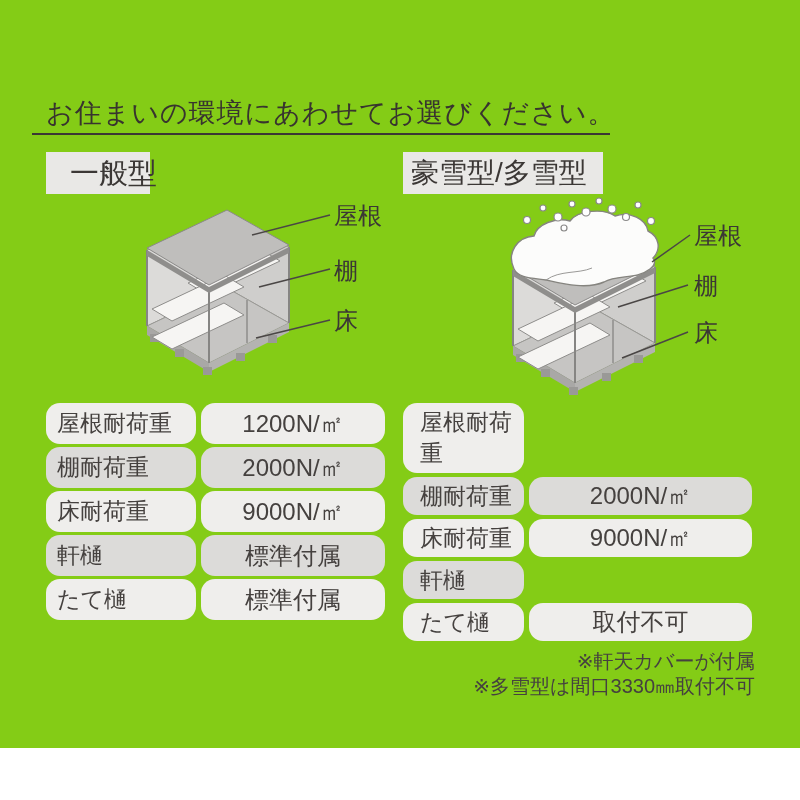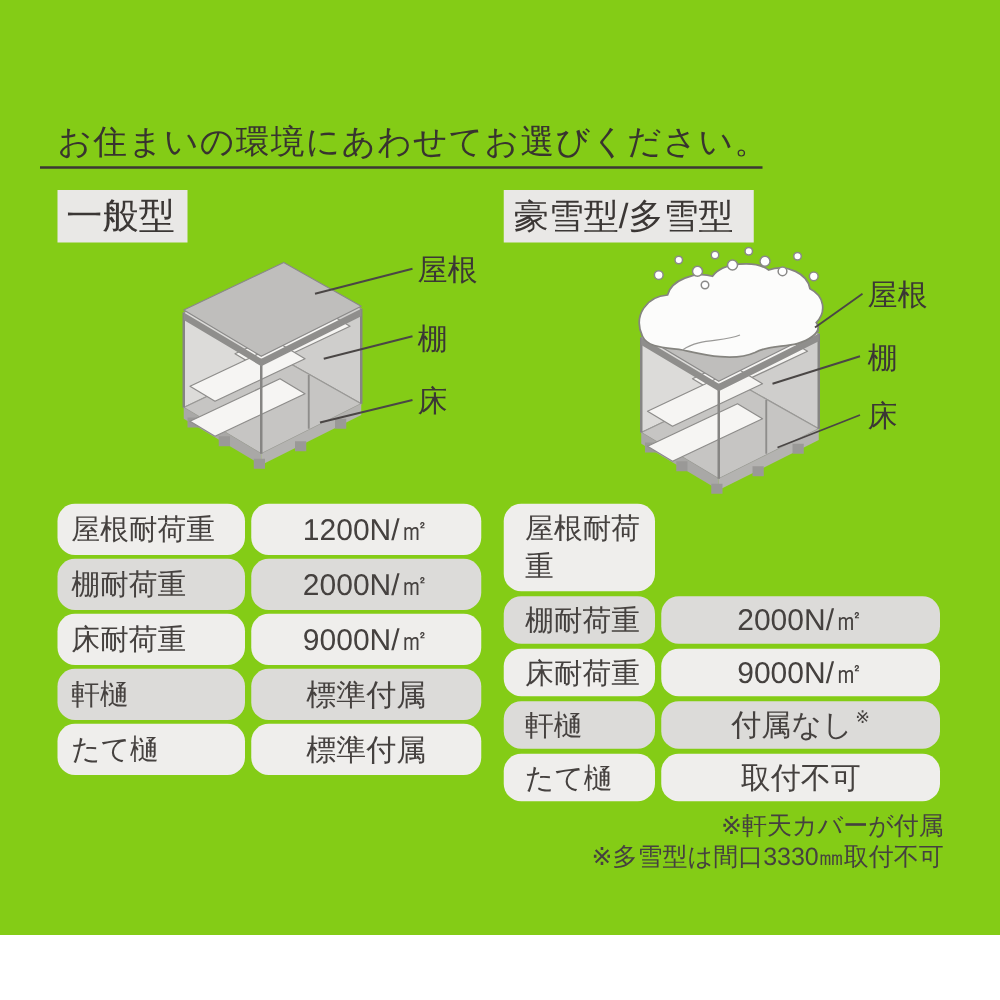--- a/index.html
+++ b/index.html
@@ -6,21 +6,21 @@
   #canvas{
     position:relative; width:800px; height:748px; background:#84cc16; overflow:hidden;
     font-family:"Liberation Sans","DejaVu Sans",sans-serif; color:#3b3735;
   }
   .abs{position:absolute;}
   
   .page-title{left:46px; top:95px; font-size:27px; letter-spacing:1px; color:#38342f; white-space:nowrap;}
   .title-underline{left:32px; top:133px; width:578px; height:2px; background:#3b3735;}
   
   .heading{background:#e9e8e6; height:42px; line-height:42px; font-size:29px; color:#3b3735; box-sizing:border-box; white-space:nowrap;}
-  .h1{left:46px; top:152px; width:104px; padding-left:7px;}
+  .h1{left:46px; top:152px; width:104px; padding-left:24px;}
   .h2{left:403px; top:152px; width:200px; padding-left:8px; font-size:28px;}
   
   .d1{left:40px; top:195px;}
   .d2{left:410px; top:190px;}
   .dlabel{font-family:"Liberation Sans","DejaVu Sans",sans-serif; font-size:24px; fill:#3b3735;}
   
   .spec{display:block;}
   .t1{left:46px; top:403px; width:339px;}
   .t2{left:403px; top:403px; width:349px;}
   .row{display:flex; margin-bottom:3px;}
@@ -171,24 +171,20 @@
     <div class="row dark">
       <div class="cell lab">棚耐荷重</div>
       <div class="cell val">2000N/㎡</div>
     </div>
     <div class="row light">
       <div class="cell lab">床耐荷重</div>
       <div class="cell val">9000N/㎡</div>
     </div>
     <div class="row dark">
       <div class="cell lab">軒樋</div>
-      <div class="cell val">
-        <span>付属なし</span>
-        <span class="notemark">※</span>
-      </div>
     </div>
     <div class="row light">
       <div class="cell lab">たて樋</div>
       <div class="cell val">取付不可</div>
     </div>
   </div>
 
   <div class="abs footnotes">
     <div>※軒天カバーが付属</div>
     <div>※多雪型は間口3330㎜取付不可</div>

